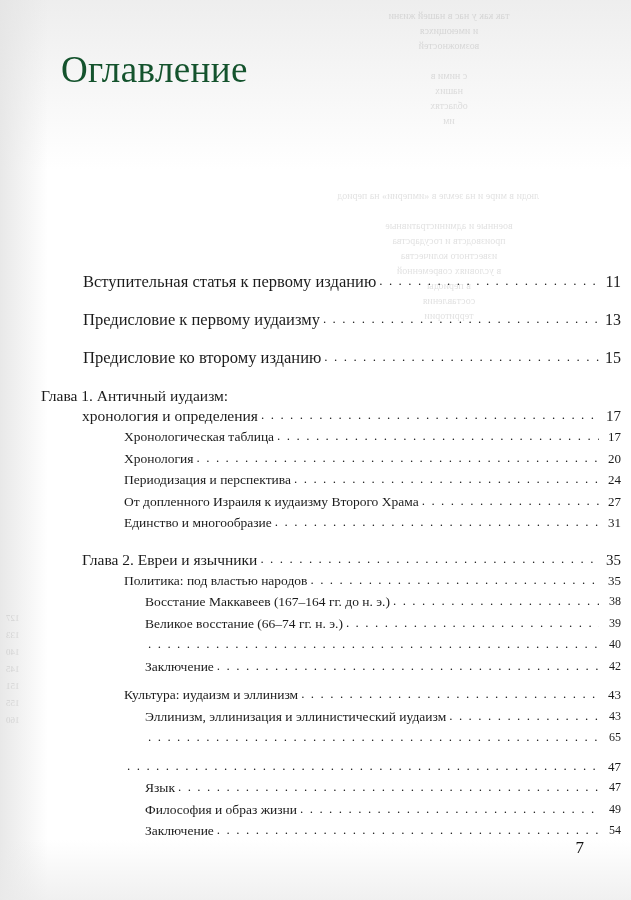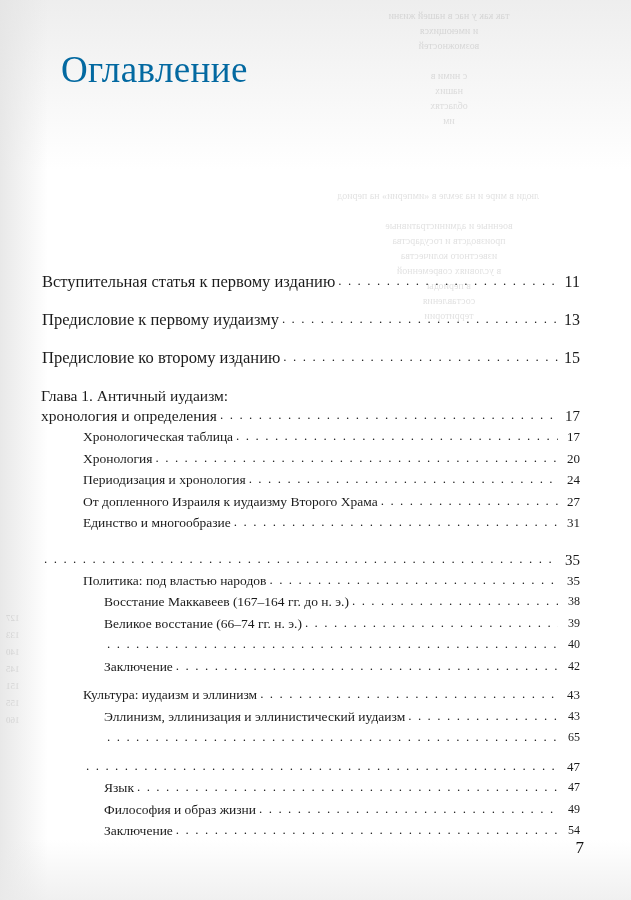--- a/index.html
+++ b/index.html
@@ -74,36 +74,37 @@
     padding: 0;
   }
 
   .toc-title {
     position: absolute;
     left: 61px;
     top: 23px;
     font-size: 37px;
     font-weight: normal;
     letter-spacing: 0.4px;
-    color: #0369a1;
+    color: #14532d;
     font-family: "Liberation Serif", serif;
   }
 
   .toc-body {
     position: absolute;
     left: 40px;
     top: 272px;
     width: 540px;
   }
 
   .entry {
     display: flex;
     align-items: flex-start;
     width: 100%;
     white-space: nowrap;
+    margin-left: 41px;
   }
   .entry .label {
     flex: 0 0 auto;
   }
   .entry .leader {
     flex: 1 1 auto;
     overflow: hidden;
     white-space: nowrap;
     margin: 0 2px 0 3px;
     color: #222;
@@ -245,41 +246,42 @@
       </div>
       <div class="lvl-1">
         <div class="entry">
           <span class="label">Хронология</span>
           <span class="leader">. . . . . . . . . . . . . . . . . . . . . . . . . . . . . . . . . . . . . . . . . . . . . . . . . . . . . . . . . . . . . . . . . . . . . . . . . . . . . . . . . . . . . . . . . </span>
           <span class="page-num">20</span>
         </div>
       </div>
       <div class="lvl-1">
         <div class="entry">
-          <span class="label">Периодизация и хронология</span>
+          <span class="label">Периодизация и перспектива</span>
           <span class="leader">. . . . . . . . . . . . . . . . . . . . . . . . . . . . . . . . . . . . . . . . . . . . . . . . . . . . . . . . . . . . . . . . . . . . . . . . . . . . . . . . . . . . . . . . . </span>
           <span class="page-num">24</span>
         </div>
       </div>
       <div class="lvl-1">
         <div class="entry">
           <span class="label">От допленного Израиля к иудаизму Второго Храма</span>
           <span class="leader">. . . . . . . . . . . . . . . . . . . . . . . . . . . . . . . . . . . . . . . . . . . . . . . . . . . . . . . . . . . . . . . . . . . . . . . . . . . . . . . . . . . . . . . . . </span>
           <span class="page-num">27</span>
         </div>
       </div>
       <div class="lvl-1">
         <div class="entry">
           <span class="label">Единство и многообразие</span>
           <span class="leader">. . . . . . . . . . . . . . . . . . . . . . . . . . . . . . . . . . . . . . . . . . . . . . . . . . . . . . . . . . . . . . . . . . . . . . . . . . . . . . . . . . . . . . . . . </span>
           <span class="page-num">31</span>
         </div>
       </div>
       <div class="chapter">
         <div class="entry">
+          <span class="label">Глава 2. Евреи и язычники</span>
           <span class="leader">. . . . . . . . . . . . . . . . . . . . . . . . . . . . . . . . . . . . . . . . . . . . . . . . . . . . . . . . . . . . . . . . . . . . . . . . . . . . . . . . . . . . . . . . . </span>
           <span class="page-num">35</span>
         </div>
       </div>
       <div class="lvl-1">
         <div class="entry">
           <span class="label">Политика: под властью народов</span>
           <span class="leader">. . . . . . . . . . . . . . . . . . . . . . . . . . . . . . . . . . . . . . . . . . . . . . . . . . . . . . . . . . . . . . . . . . . . . . . . . . . . . . . . . . . . . . . . . </span>
           <span class="page-num">35</span>
         </div>

